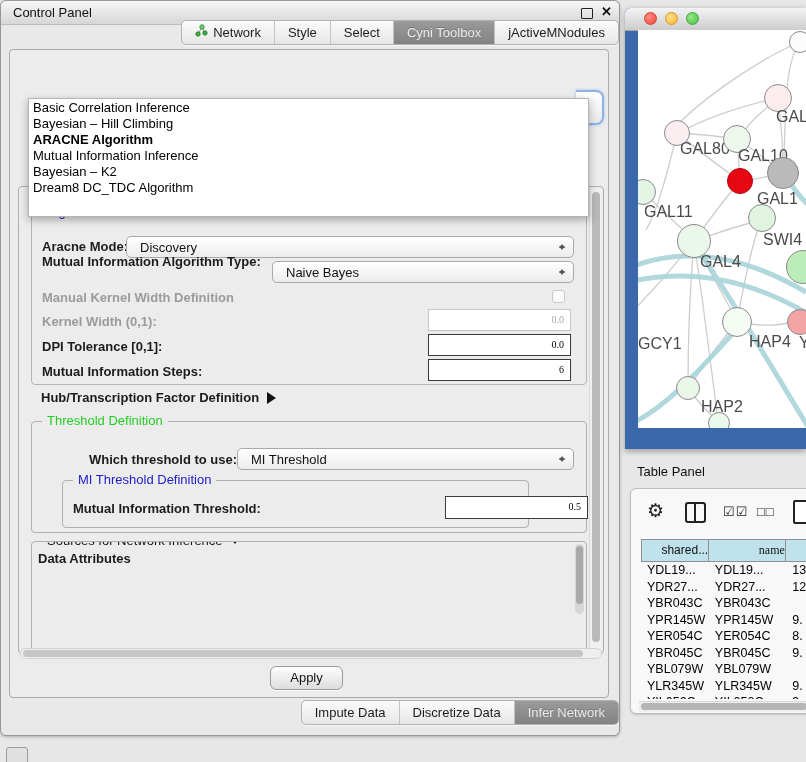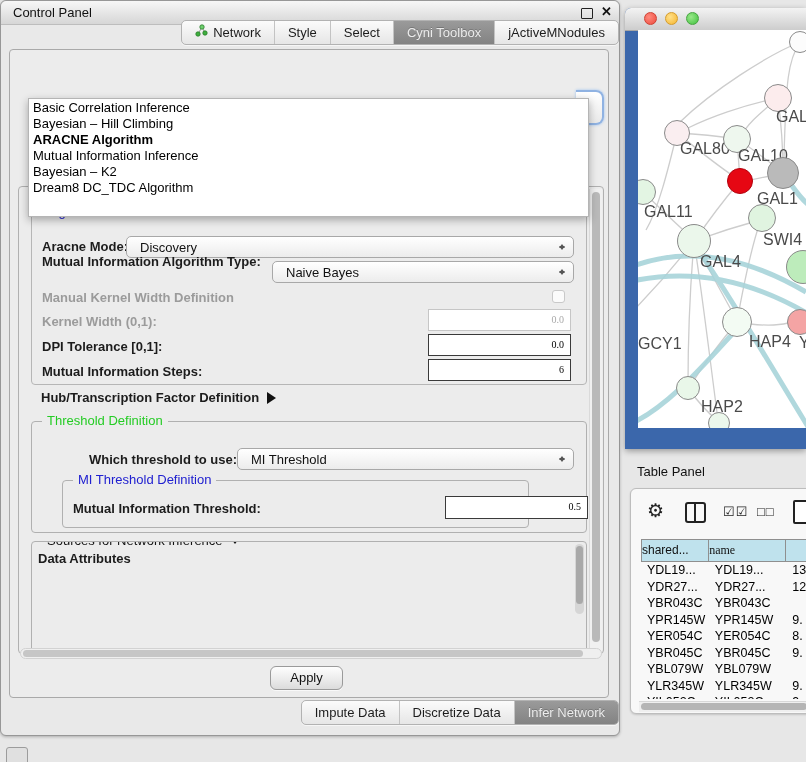--- a/index.html
+++ b/index.html
@@ -103,21 +103,21 @@
   .tp-toolbar{position:absolute;left:0;top:8px;right:0;height:32px;}
   .gear{position:absolute;left:16px;top:2px;font-size:19px;color:#222;}
   .split-icon{position:absolute;left:54px;top:5px;width:17px;height:17px;border:2px solid #222;border-radius:3px;}
   .split-icon::after{content:"";position:absolute;left:7px;top:0;bottom:0;width:2px;background:#222;}
   .cbpair{position:absolute;top:7px;font-size:13px;color:#222;letter-spacing:1px;}
   .doc-icon{position:absolute;left:162px;top:3px;width:22px;height:20px;border:2px solid #222;border-radius:2px;background:#fff;}
   .doc-icon::after{content:"";position:absolute;right:0;top:0;border:5px solid #fff;border-left-color:#222;border-bottom-color:#222;}
   .tbl{position:absolute;left:10px;top:50px;right:0;}
   .tbl-head{display:flex;height:23px;border:1px solid #8f8f8f;box-sizing:border-box;}
   .tbl-head .hc{background:#bfe2ed;border-right:1px solid #8f8f8f;font-size:12px;color:#111;
-    text-align:left;line-height:21px;box-sizing:border-box;overflow:hidden;white-space:nowrap;}
+    text-align:right;line-height:21px;box-sizing:border-box;overflow:hidden;white-space:nowrap;}
   .tbl-body{overflow:hidden;height:137px;}
   .tbl-row{display:flex;height:16.5px;}
   .tbl-row .tc{font-size:12.5px;color:#000;line-height:16.5px;padding-left:6px;box-sizing:border-box;
     overflow:hidden;white-space:nowrap;}
   .tp-hsb{position:absolute;left:8px;top:212px;width:184px;height:10px;background:#efefef;
     border-top:1px solid #d8d8d8;}
   .tp-hsb .th{position:absolute;left:2px;top:1px;width:166px;height:7px;background:#b5b5b5;border-radius:4px;}
   
   .corner-icon{position:absolute;left:6px;top:747px;width:20px;height:16px;background:#e0e0e0;
     border:1px solid #9c9c9c;border-radius:3px;}

